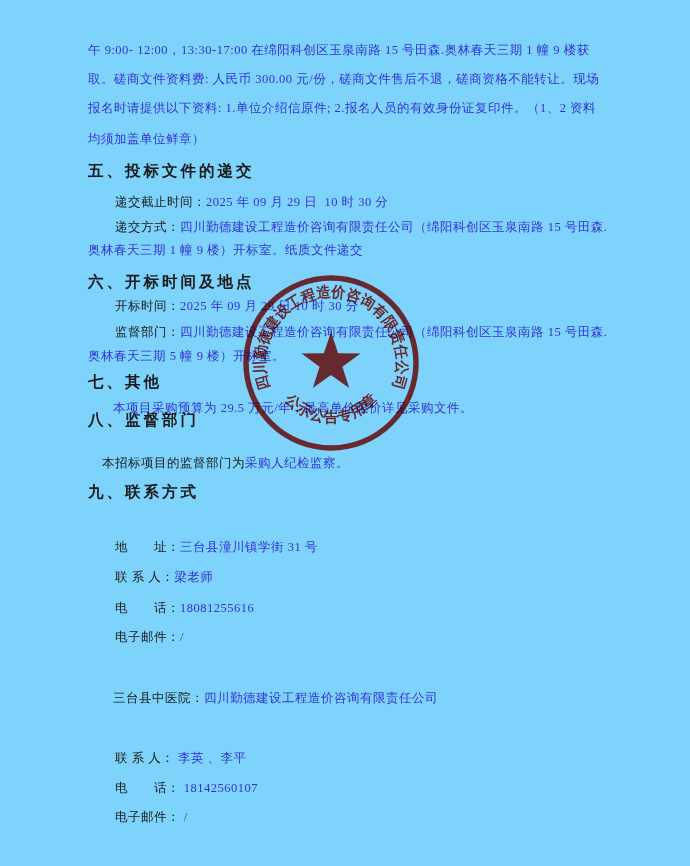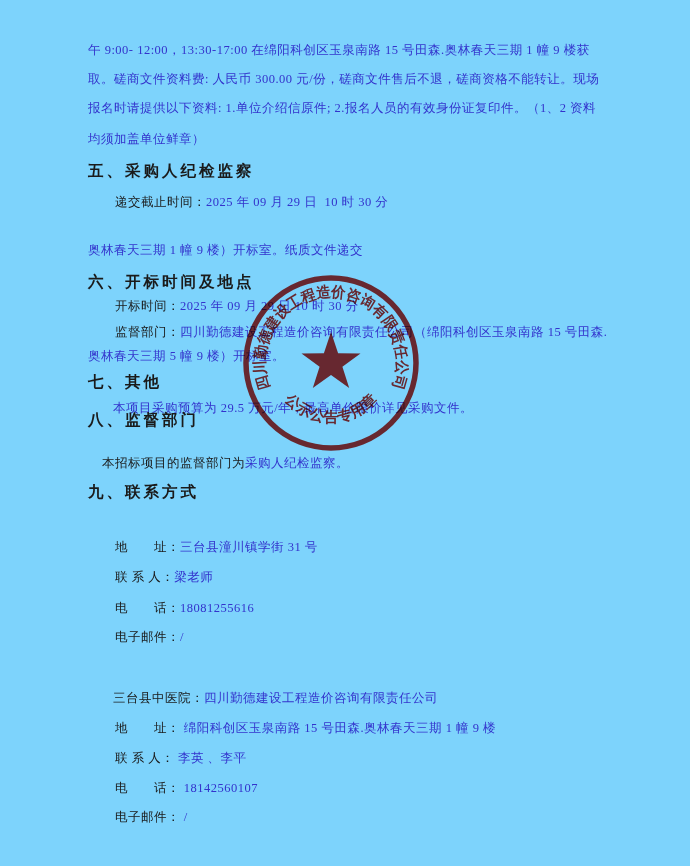--- a/index.html
+++ b/index.html
@@ -46,43 +46,43 @@
 </head>
 <body>
 
 <div class="page">
 
   <div class="ln blue" style="left:88px;top:41px">午 9:00- 12:00，13:30-17:00 在绵阳科创区玉泉南路 15 号田森.奥林春天三期 1 幢 9 楼获</div>
   <div class="ln blue" style="left:88px;top:70px">取。磋商文件资料费: 人民币 300.00 元/份，磋商文件售后不退，磋商资格不能转让。现场</div>
   <div class="ln blue" style="left:88px;top:99px">报名时请提供以下资料: 1.单位介绍信原件; 2.报名人员的有效身份证复印件。（1、2 资料</div>
   <div class="ln blue" style="left:88px;top:130px">均须加盖单位鲜章）</div>
 
-  <div class="heading" style="left:88px;top:161px">五、采购人纪检监察</div>
+  <div class="heading" style="left:88px;top:161px">五、投标文件的递交</div>
   <div class="ln" style="left:115px;top:193px"><span class="lbl">递交截止时间：</span><span class="val">2025 年 09 月 29 日  10 时 30 分</span></div>
+  <div class="ln" style="left:115px;top:218px"><span class="lbl">递交方式：</span><span class="val">四川勤德建设工程造价咨询有限责任公司（绵阳科创区玉泉南路 15 号田森.</span></div>
   <div class="ln blue" style="left:88px;top:241px">奥林春天三期 1 幢 9 楼）开标室。纸质文件递交</div>
 
   <div class="heading" style="left:88px;top:272px">六、开标时间及地点</div>
   <div class="ln" style="left:115px;top:297px"><span class="lbl">开标时间：</span><span class="val">2025 年 09 月 29 日 10 时 30 分</span></div>
   <div class="ln" style="left:115px;top:323px"><span class="lbl">监督部门：</span><span class="val">四川勤德建设工程造价咨询有限责任公司（绵阳科创区玉泉南路 15 号田森.</span></div>
   <div class="ln blue" style="left:88px;top:347px">奥林春天三期 5 幢 9 楼）开标室。</div>
 
   <div class="heading" style="left:88px;top:372px">七、其他</div>
   <div class="ln blue" style="left:113px;top:399px">本项目采购预算为 29.5 万元/年，最高单价限价详见采购文件。</div>
 
   <div class="heading" style="left:88px;top:410px">八、监督部门</div>
   <div class="ln" style="left:102px;top:454px"><span class="lbl">本招标项目的监督部门为</span><span class="val">采购人纪检监察。</span></div>
 
   <div class="heading" style="left:88px;top:482px">九、联系方式</div>
   <div class="ln" style="left:115px;top:538px"><span class="lbl">地　　址：</span><span class="val">三台县潼川镇学街 31 号</span></div>
   <div class="ln" style="left:115px;top:568px"><span class="lbl">联 系 人：</span><span class="val">梁老师</span></div>
   <div class="ln" style="left:115px;top:599px"><span class="lbl">电　　话：</span><span class="val">18081255616</span></div>
   <div class="ln" style="left:115px;top:628px"><span class="lbl">电子邮件：</span><span class="val">/</span></div>
 
   <div class="ln" style="left:113px;top:689px"><span class="lbl">三台县中医院：</span><span class="val">四川勤德建设工程造价咨询有限责任公司</span></div>
-  <div class="ln" style="left:115px;top:719px"><span class="lbl">地　　址：</span><span class="val"> 绵阳科创区玉泉南路 15 号田森.奥林春天三期 1 幢 9 楼</span></div>
   <div class="ln" style="left:115px;top:749px"><span class="lbl">联 系 人：</span><span class="val"> 李英 、李平</span></div>
   <div class="ln" style="left:115px;top:779px"><span class="lbl">电　　话：</span><span class="val"> 18142560107</span></div>
   <div class="ln" style="left:115px;top:808px"><span class="lbl">电子邮件：</span><span class="val"> /</span></div>
 
   <svg class="stamp" viewBox="0 0 190 190">
     <defs>
       <path id="arcTop" d="M 35.2 122.9 A 66 66 0 1 1 154.8 122.9" fill="none"></path>
       <path id="arcBottom" d="M 48.5 131.3 A 59 59 0 0 0 141.5 131.3" fill="none"></path>
     </defs>
     <circle cx="95" cy="95" r="85" fill="none" stroke="#cc1111" stroke-width="5.5"></circle>

